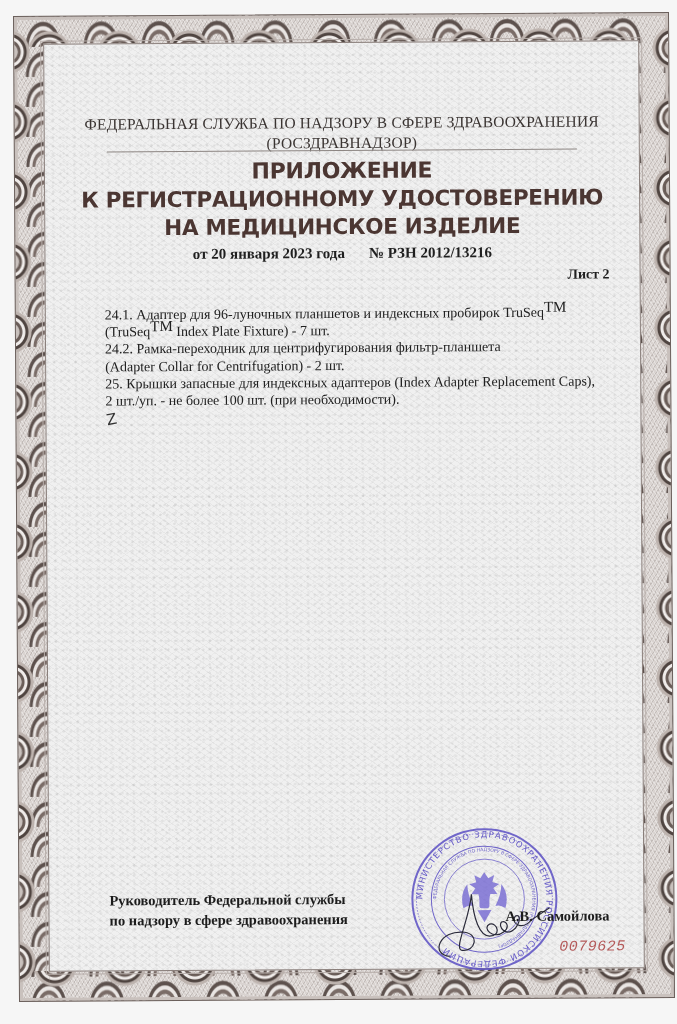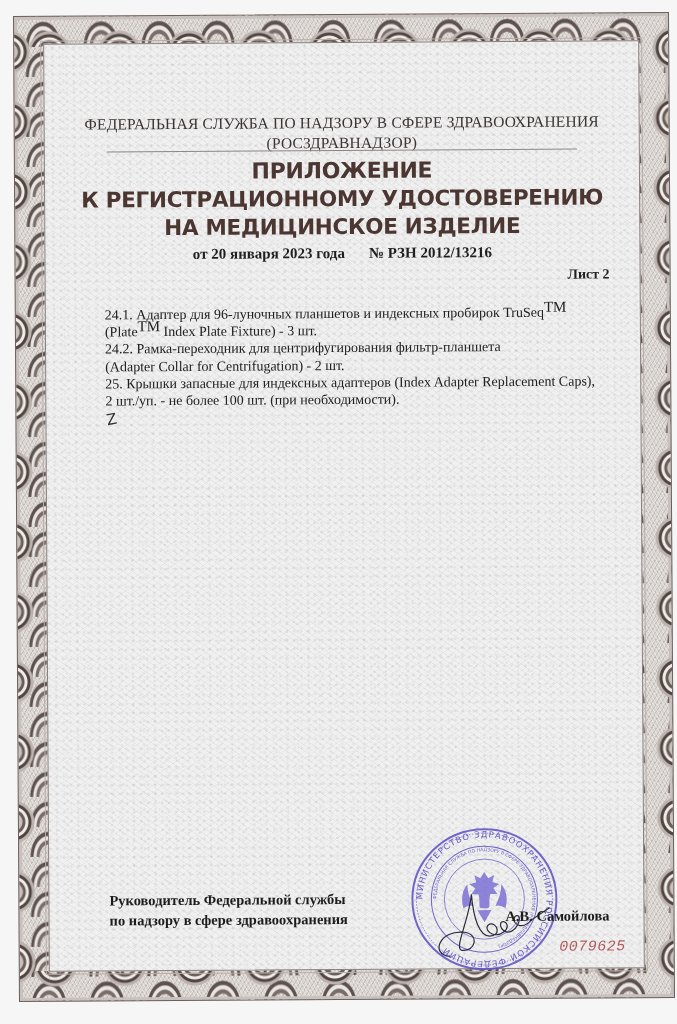--- a/index.html
+++ b/index.html
@@ -147,21 +147,21 @@
       <span class="t3">НА МЕДИЦИНСКОЕ ИЗДЕЛИЕ</span>
     </div>
 
     <div class="dateline">
       <span>от 20 января 2023 года</span><span class="gap"></span><span>№ РЗН 2012/13216</span>
     </div>
     <div class="sheet-no">Лист 2</div>
 
     <div class="items">
       <p><span>24.1. Адаптер для 96-луночных планшетов и индексных пробирок TruSeq</span><sup>TM</sup></p>
-      <p><span>(Plate</span><sup>TM</sup><span> Index Plate Fixture) - 3 шт.</span></p>
+      <p><span>(TruSeq</span><sup>TM</sup><span> Index Plate Fixture) - 7 шт.</span></p>
       <p>24.2. Рамка-переходник для центрифугирования фильтр-планшета</p>
       <p>(Adapter Collar for Centrifugation) - 2 шт.</p>
       <p>25. Крышки запасные для индексных адаптеров (Index Adapter Replacement Caps),</p>
       <p>2 шт./уп. - не более 100 шт. (при необходимости).</p>
     </div>
     <div class="z-mark">Z</div>
 
     <div class="signer">
       <div>Руководитель Федеральной службы</div>
       <div>по надзору в сфере здравоохранения</div>

